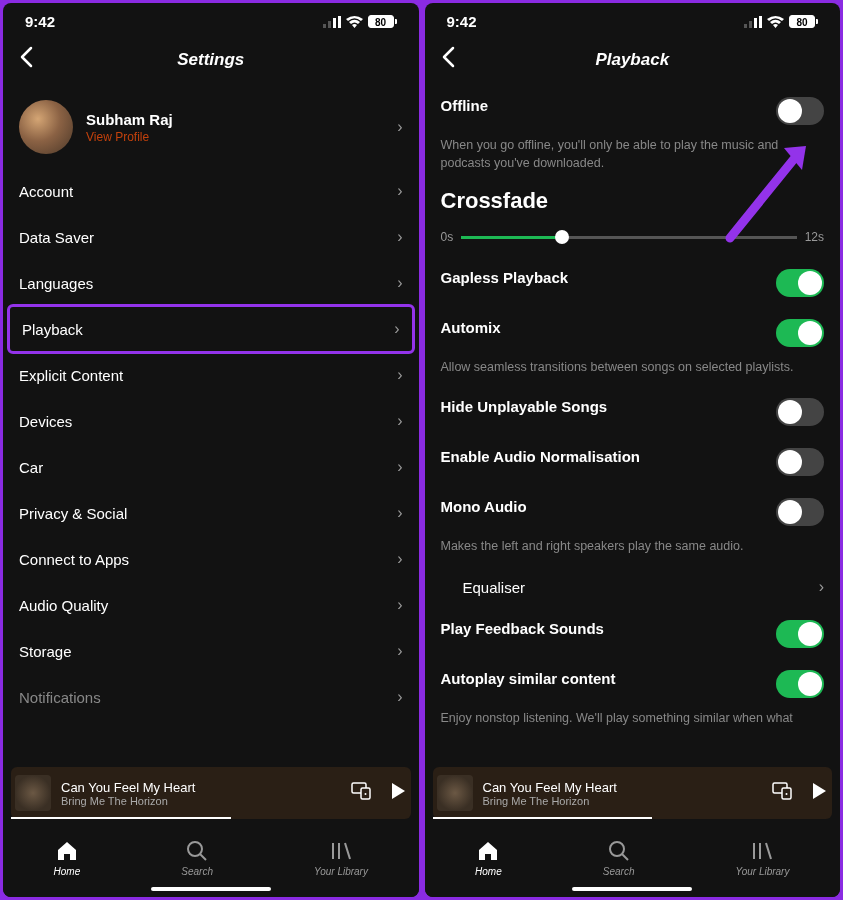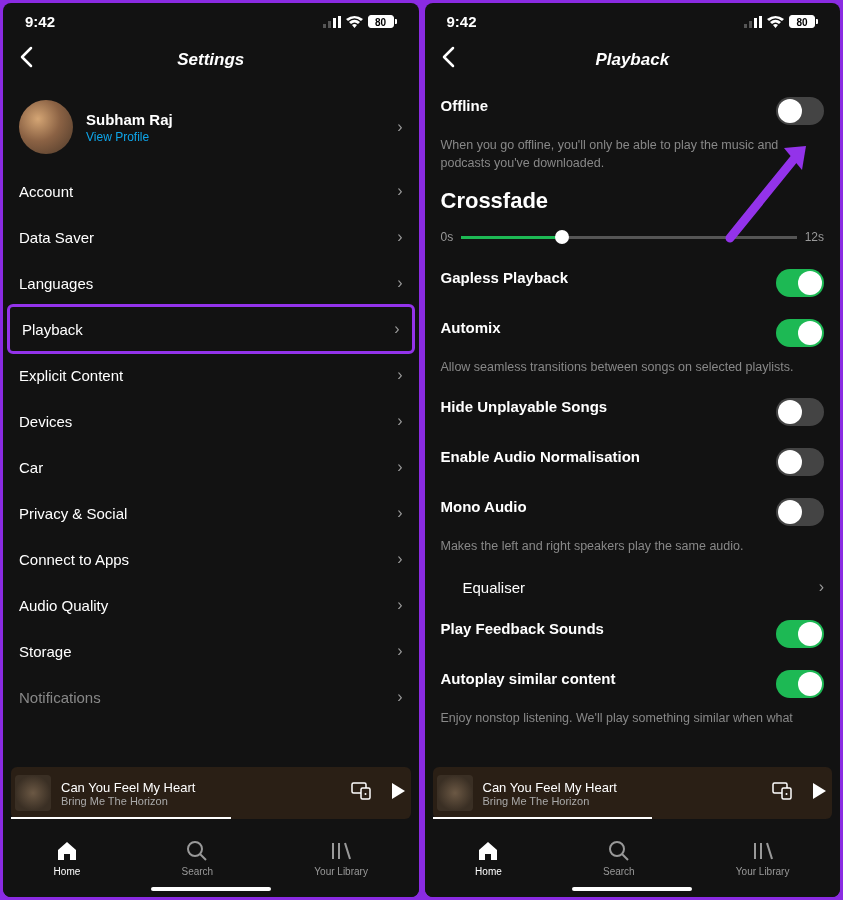--- a/index.html
+++ b/index.html
@@ -14,21 +14,21 @@
 .battery-body::after { content: "80"; position: absolute; left: 50%; top: 50%; transform: translate(-50%, -50%); font-size: 10px; font-weight: 700; color: #000; }
 .battery-tip { width: 2px; height: 5px; background: #fff; border-radius: 0 1px 1px 0; }
 .header { display: flex; align-items: center; padding: 12px 16px; position: relative; font-style: italic; }
 .back-btn { color: #fff; font-size: 22px; }
 .header-title { position: absolute; left: 50%; transform: translateX(-50%); color: #fff; font-size: 17px; font-weight: 700; }
 .content { flex: 1; overflow-y: hidden; padding: 0 16px; }
 .profile-row { display: flex; align-items: center; gap: 13px; padding: 14px 0; }
 .avatar { width: 54px; height: 54px; border-radius: 50%; background: radial-gradient(circle at 35% 35%, #d4a574 0%, #8b6244 45%, #4a3728 100%); }
 .profile-info { flex: 1; }
 .profile-name { color: #fff; font-size: 15px; font-weight: 600; }
-.profile-sub { color: #0ea5e9; font-size: 12px; margin-top: 2px; }
+.profile-sub { color: #c2410c; font-size: 12px; margin-top: 2px; }
 .chevron { color: #999; font-size: 16px; }
 .menu-item { display: flex; align-items: center; justify-content: space-between; padding: 14px 0; }
 .menu-label { color: #fff; font-size: 15px; }
 .highlighted { border: 3px solid #9333ea; border-radius: 6px; margin: -2px -12px; padding: 13px 12px; }
 .menu-item.dimmed .menu-label { color: #888; }
 .toggle-row { display: flex; align-items: flex-start; justify-content: space-between; padding: 11px 0; font-weight: bold; }
 .toggle-label { color: #fff; font-size: 15px; }
 .desc-text { color: #888; font-size: 12.5px; line-height: 1.4; padding: 1px 0 10px; }
 .section-title { color: #fff; font-size: 22px; font-weight: 700; padding: 6px 0 12px; }
 .toggle { width: 48px; height: 28px; border-radius: 14px; position: relative; cursor: pointer; }
@@ -44,21 +44,21 @@
 .slider-thumb { position: absolute; left: 30%; top: 50%; transform: translate(-50%, -50%); width: 14px; height: 14px; background: #fff; border-radius: 50%; }
 .link-row { display: flex; align-items: center; justify-content: space-between; padding: 13px 0; margin-left: 22px; }
 .now-playing { position: absolute; bottom: 78px; left: 8px; right: 8px; background: #2a1f15; border-radius: 6px; padding: 8px 4px; display: flex; align-items: center; gap: 10px; }
 .np-art { width: 36px; height: 36px; border-radius: 4px; background: radial-gradient(circle, #6b5844 0%, #3a2f24 70%); }
 .np-info { flex: 1; min-width: 0; }
 .np-title { color: #fff; font-size: 13px; font-weight: 500; white-space: nowrap; overflow: hidden; }
 .np-artist { color: #aaa; font-size: 11px; white-space: nowrap; overflow: hidden; }
 .np-controls { display: flex; align-items: center; gap: 18px; color: #fff; }
 .np-progress { position: absolute; bottom: 0; left: 0; height: 2px; width: 55%; background: #fff; }
 .tab-bar { position: absolute; bottom: 0; left: 0; right: 0; background: #121212; display: flex; justify-content: space-around; padding: 10px 0 20px; }
-.tab { display: flex; flex-direction: column; align-items: center; gap: 3px; color: #999; }
+.tab { display: flex; flex-direction: column; align-items: center; gap: 3px; color: #999; font-style: italic; }
 .tab.active { color: #fff; }
 .tab-label { font-size: 10px; }
 .tab svg { display: block; }
 .home-indicator { position: absolute; bottom: 6px; left: 50%; transform: translateX(-50%); width: 120px; height: 4px; background: #fff; border-radius: 2px; }
 .arrow-annotation { position: absolute; top: 135px; right: 20px; pointer-events: none; z-index: 50; }
 </style>
 </head>
 <body>
 
 <div class="phone">

